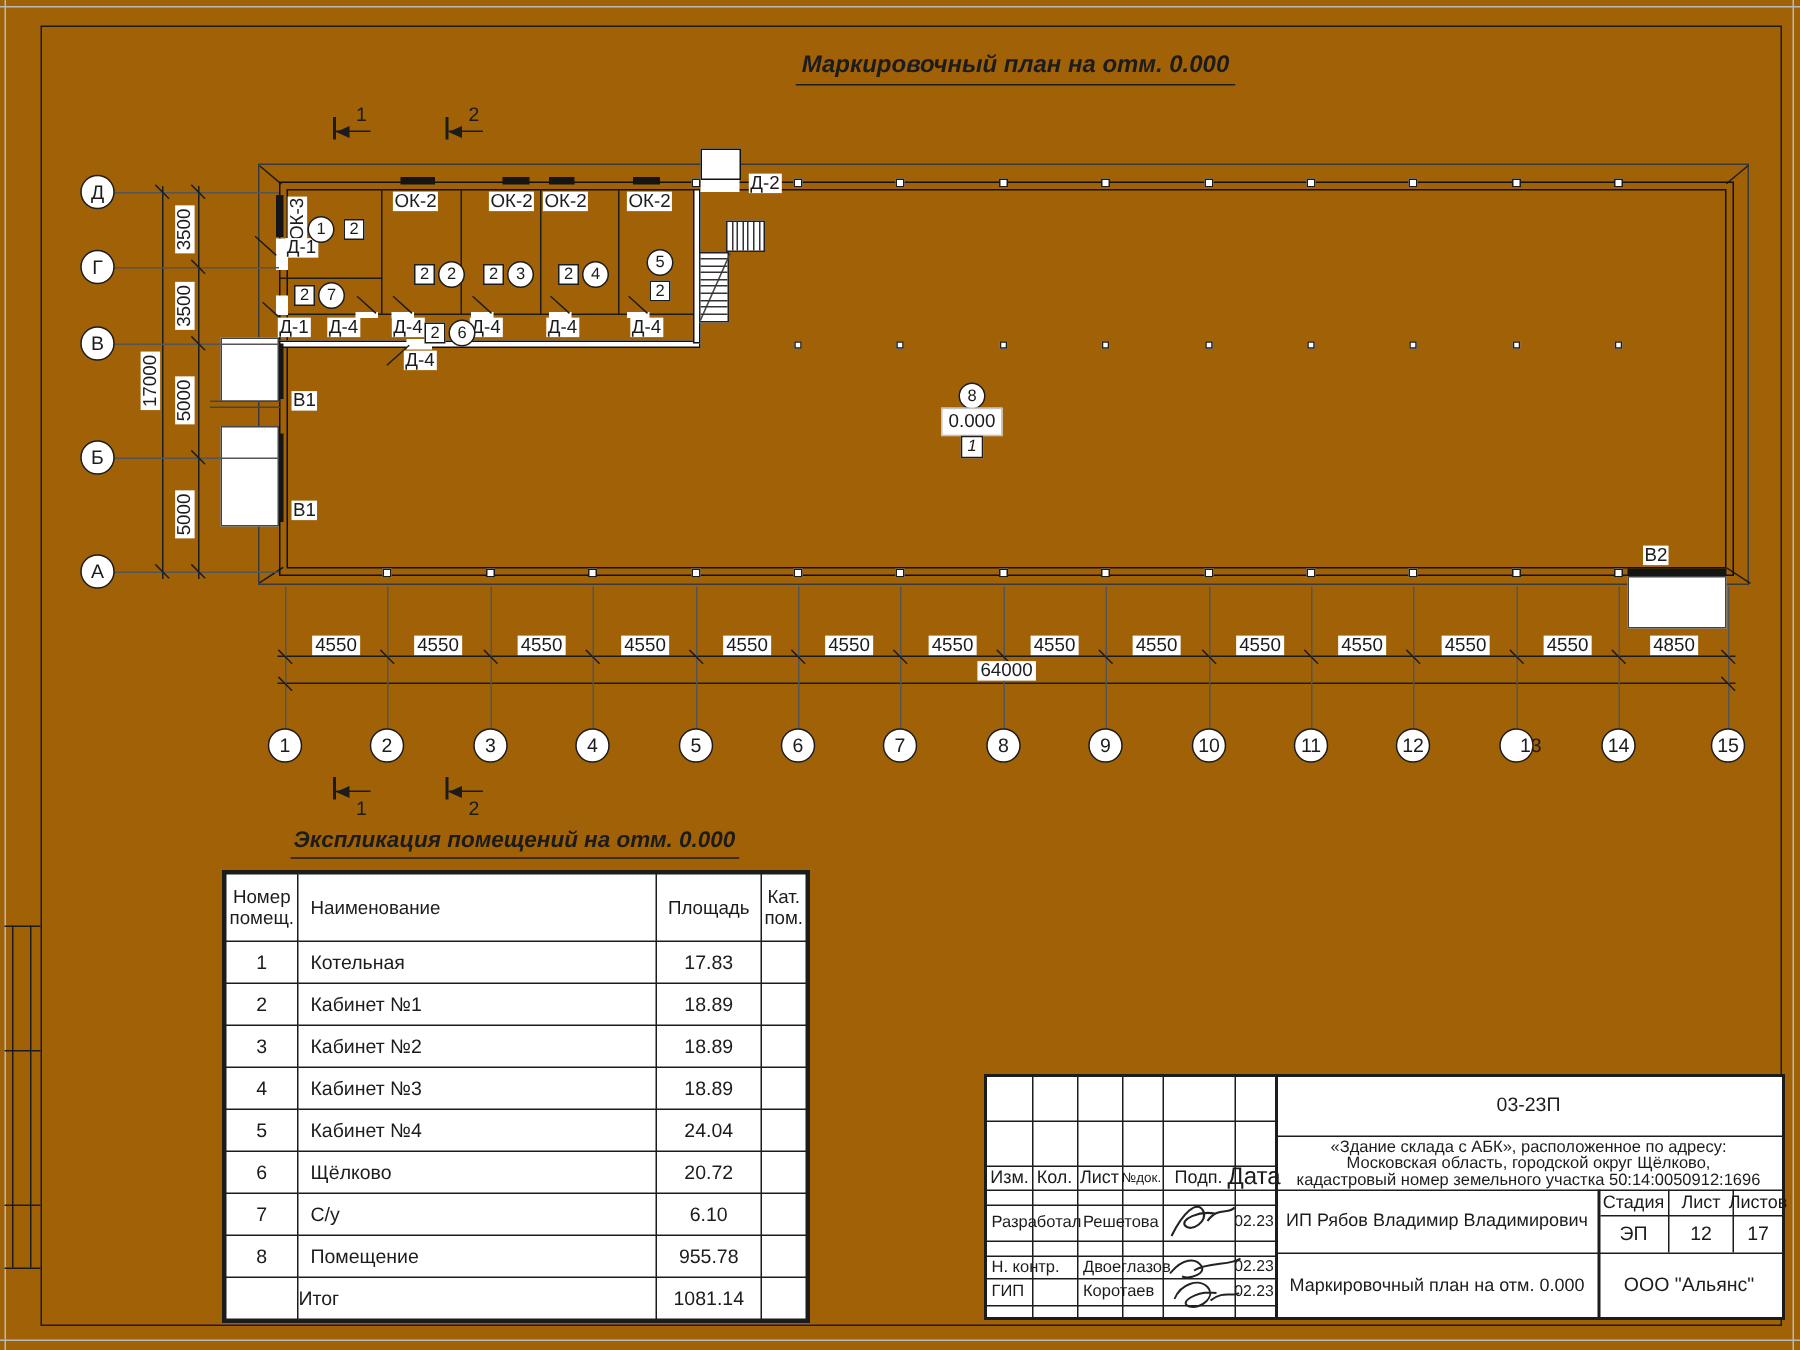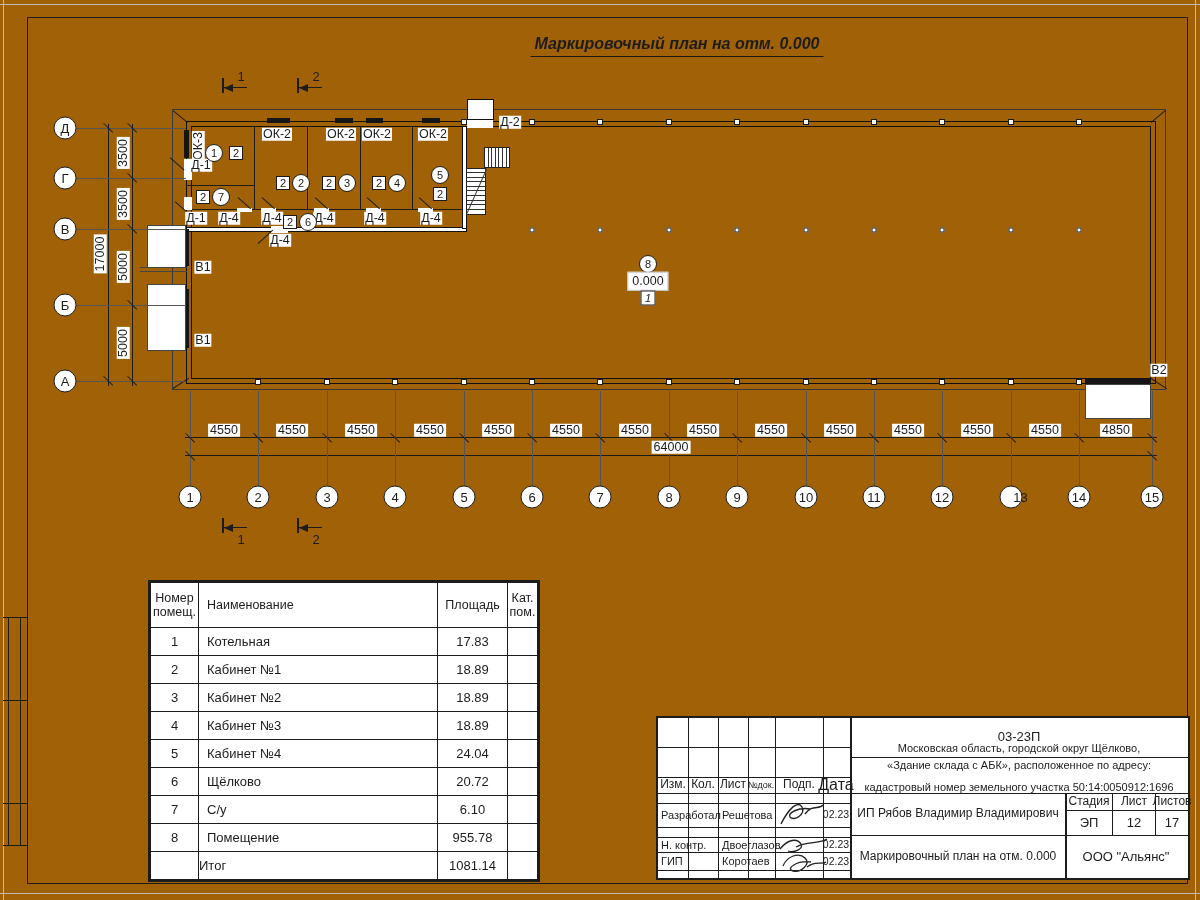--- a/index.html
+++ b/index.html
@@ -227,21 +227,21 @@
       <div class="lbl" style="left: 201px; top: 165px;">Д-1</div>
       <div class="lbl" style="left: 196px; top: 218px;">Д-1</div>
       <div class="lbl" style="left: 229px; top: 218px;">Д-4</div>
       <div class="lbl" style="left: 272px; top: 218px;">Д-4</div>
       <div class="lbl" style="left: 324px; top: 218px;">Д-4</div>
       <div class="lbl" style="left: 375px; top: 218px;">Д-4</div>
       <div class="lbl" style="left: 431px; top: 218px;">Д-4</div>
       <div class="lbl" style="left: 280px; top: 240px;">Д-4</div>
       <div class="lbl" style="left: 203px; top: 267px;">В1</div>
       <div class="lbl" style="left: 203px; top: 340px;">В1</div>
-      <div class="lbl" style="left: 1159px; top: 370px;">В2</div>
+      <div class="lbl" style="left: 1104px; top: 370px;">В2</div>
       <div class="cm" style="left: 214px; top: 153px;">1</div>
       <div class="sm" style="left: 236px; top: 153px;">2</div>
       <div class="sm" style="left: 283px; top: 183px;">2</div>
       <div class="cm" style="left: 301px; top: 183px;">2</div>
       <div class="sm" style="left: 329px; top: 183px;">2</div>
       <div class="cm" style="left: 347px; top: 183px;">3</div>
       <div class="sm" style="left: 379px; top: 183px;">2</div>
       <div class="cm" style="left: 397px; top: 183px;">4</div>
       <div class="cm" style="left: 440px; top: 175px;">5</div>
       <div class="sm" style="left: 440px; top: 194px;">2</div>
@@ -310,20 +310,21 @@
       <div class="ln" style="left: 467px; top: 176.6px; width: 18px; height: 1px; background: rgb(51, 51, 51);"></div>
       <div class="ln" style="left: 467px; top: 181.2px; width: 18px; height: 1px; background: rgb(51, 51, 51);"></div>
       <div class="ln" style="left: 467px; top: 185.8px; width: 18px; height: 1px; background: rgb(51, 51, 51);"></div>
       <div class="ln" style="left: 467px; top: 190.4px; width: 18px; height: 1px; background: rgb(51, 51, 51);"></div>
       <div class="ln" style="left: 467px; top: 195px; width: 18px; height: 1px; background: rgb(51, 51, 51);"></div>
       <div class="ln" style="left: 467px; top: 199.6px; width: 18px; height: 1px; background: rgb(51, 51, 51);"></div>
       <div class="ln" style="left: 467px; top: 204.2px; width: 18px; height: 1px; background: rgb(51, 51, 51);"></div>
       <div class="ln" style="left: 467px; top: 208.8px; width: 18px; height: 1px; background: rgb(51, 51, 51);"></div>
     </div>
 
+  <div class="ttitle" style="left:343px;top:562px">Экспликация помещений на отм. 0.000</div>
   <div id="expl-wrap">
     <table id="expl">
       <thead>
         <tr>
           <th class="c-num">Номер помещ.</th>
           <th class="c-name tbc">Наименование</th>
           <th class="c-area">Площадь</th>
           <th class="c-cat">Кат. пом.</th>
         </tr>
       </thead>
@@ -430,21 +431,21 @@
 
   <svg class="abs" style="left:779px;top:798px" width="46" height="32" viewBox="0 0 46 32">
     <path d="M2 26 C10 10 19 2 23 9 C27 16 15 24 11 19 C8 15 20 9 31 11 M26 16 C33 6 40 12 44 7" stroke="#222" fill="none" stroke-width="1.4"></path>
   </svg>
   <svg class="abs" style="left:776px;top:836px" width="54" height="40" viewBox="0 0 54 40">
     <path d="M4 13 C12 3 21 2 25 8 C28 13 18 17 12 15 M20 11 C30 5 44 8 51 3 M7 30 C11 20 23 16 29 22 C35 28 25 37 17 35 C9 33 21 24 35 26 M31 31 C39 24 46 29 50 26" stroke="#222" fill="none" stroke-width="1.3"></path>
   </svg>
 
   <div class="tbt" style="left:1019px;top:737px;font-size:13px">03-23П</div>
   <div class="tbt" style="left:1019px;top:765px;font-size:11px">«Здание склада с АБК», расположенное по адресу:</div>
-  <div class="tbt" style="left:1019px;top:748px;font-size:11px">Московская область, городской округ Щёлково,</div>
+  <div class="tbt" style="left:1019px;top:776px;font-size:11px">Московская область, городской округ Щёлково,</div>
   <div class="tbt" style="left:1019px;top:787px;font-size:11px">кадастровый номер земельного участка 50:14:0050912:1696</div>
   <div class="tbt" style="left:958px;top:814px;font-size:12px">ИП Рябов Владимир Владимирович</div>
   <div class="tbt" style="left:958px;top:857px;font-size:12px">Маркировочный план на отм. 0.000</div>
   <div class="tbt" style="left:1089px;top:802px;font-size:12px">Стадия</div>
   <div class="tbt" style="left:1134px;top:802px;font-size:12px">Лист</div>
   <div class="tbt" style="left:1172px;top:802px;font-size:12px">Листов</div>
   <div class="tbt" style="left:1089px;top:823px;font-size:13px">ЭП</div>
   <div class="tbt" style="left:1134px;top:823px;font-size:13px">12</div>
   <div class="tbt" style="left:1172px;top:823px;font-size:13px">17</div>
   <div class="tbt" style="left:1126px;top:857px;font-size:13px">ООО "Альянс"</div>

